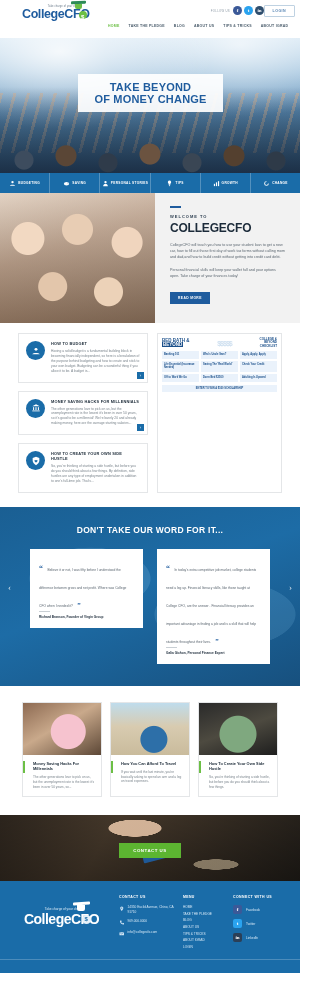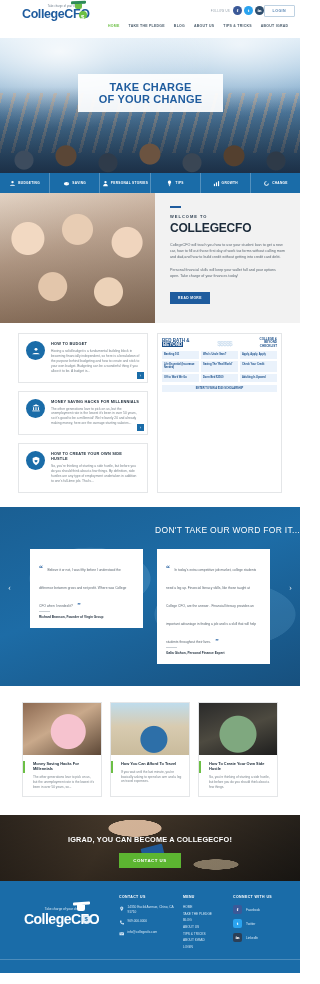--- a/index.html
+++ b/index.html
@@ -109,22 +109,22 @@
   .ig-box .t { font-size:2.6px; font-weight:bold; color:#1a4f8a; margin-bottom:1px; }
   .ig-line { height:1.6px; background:#d2e2f3; margin-bottom:1.2px; }
   .ig-foot { margin-top:3px; background:#eaf2fb; padding:2px; font-size:2.6px; color:#1a4f8a; text-align:center; font-weight:bold;}
 
   
   .testi { position:relative; padding:18px 0 22px; overflow:hidden;
            background:linear-gradient(160deg,#1a5f93 0%,#1d6ca6 45%,#17507e 100%); }
   .testi:before { content:""; position:absolute; inset:0; opacity:.18;
            background:radial-gradient(ellipse at 30% 40%, #9fd0ef 0 60px, transparent 61px),
                       radial-gradient(ellipse at 75% 60%, #7fc0e8 0 70px, transparent 71px);}
-  .testi h2 { position:relative; text-align:right; color:#fff; font-size:8.5px; letter-spacing:.3px;
-              font-weight:normal; margin-bottom:14px; text-transform:uppercase;}
+  .testi h2 { position:relative; text-align:center; color:#fff; font-size:8.5px; letter-spacing:.3px;
+              font-weight:bold; margin-bottom:14px; text-transform:uppercase;}
   .testi-row { position:relative; display:flex; gap:14px; justify-content:center; align-items:flex-start; }
   .tcard { width:113px; background:#fff; padding:8px 9px 9px; min-height:72px; display:flex; flex-direction:column; }
   .tq-open { color:#1f5c9e; font-size:8px; font-weight:bold; line-height:6px; font-family:"Liberation Serif", serif;}
   .tcard p { font-size:3.3px; line-height:5px; color:#5b6670; margin-top:1px; display:inline; }
   .tq-close { color:#1f5c9e; font-size:7px; font-weight:bold; font-family:"Liberation Serif", serif; line-height:4px;}
   .tcard .sep { width:11px; height:1px; background:#c9cfd4; margin:auto 0 3px; }
   .tcard .who { font-size:3.2px; font-weight:bold; color:#1c2b3a; }
   .tnav { position:absolute; top:42%; color:#ffffff; font-size:9px; opacity:.85; font-family:"Liberation Serif", serif;}
   .tnav.l { left:8px; } .tnav.r { right:8px; }
 
@@ -222,22 +222,22 @@
       <a>TIPS &amp; TRICKS</a>
       <a>ABOUT IGRAD</a>
     </div>
   </div>
 
   <div class="hero">
     <div class="sky"></div>
     <div class="arms"></div>
     <div class="crowd"></div>
     <div class="hero-banner">
-      <h1>TAKE CHARGE</h1>
-      <h1>OF YOUR CHANGE</h1>
+      <h1>TAKE BEYOND</h1>
+      <h1>OF MONEY CHANGE</h1>
     </div>
   </div>
 
   <div class="iconnav">
     <div class="it">
       <svg viewBox="0 0 24 24">
           <circle cx="12" cy="7" r="4"></circle>
           <path d="M3 20c2-5 16-5 18 0z"></path>
         </svg>
       <span>BUDGETING</span>
@@ -416,21 +416,20 @@
           <h3>How To Create Your Own Side Hustle</h3>
           <p>So, you're thinking of starting a side hustle, but before you do you should think about a few things.</p>
         </div>
       </div>
     </div>
   </div>
 
   <div class="cta">
     <div class="card-img"></div>
     <div class="cta-inner">
-      <h2>IGRAD, YOU CAN BECOME A COLLEGECFO!</h2>
       <div class="cta-btn">CONTACT US</div>
     </div>
   </div>
 
   <div class="footer">
     <div class="f-logo">
       <div class="f-tag">Take charge of your change</div>
       <div class="f-name">
         <span>CollegeCFO</span>
         <span class="f-cap">

